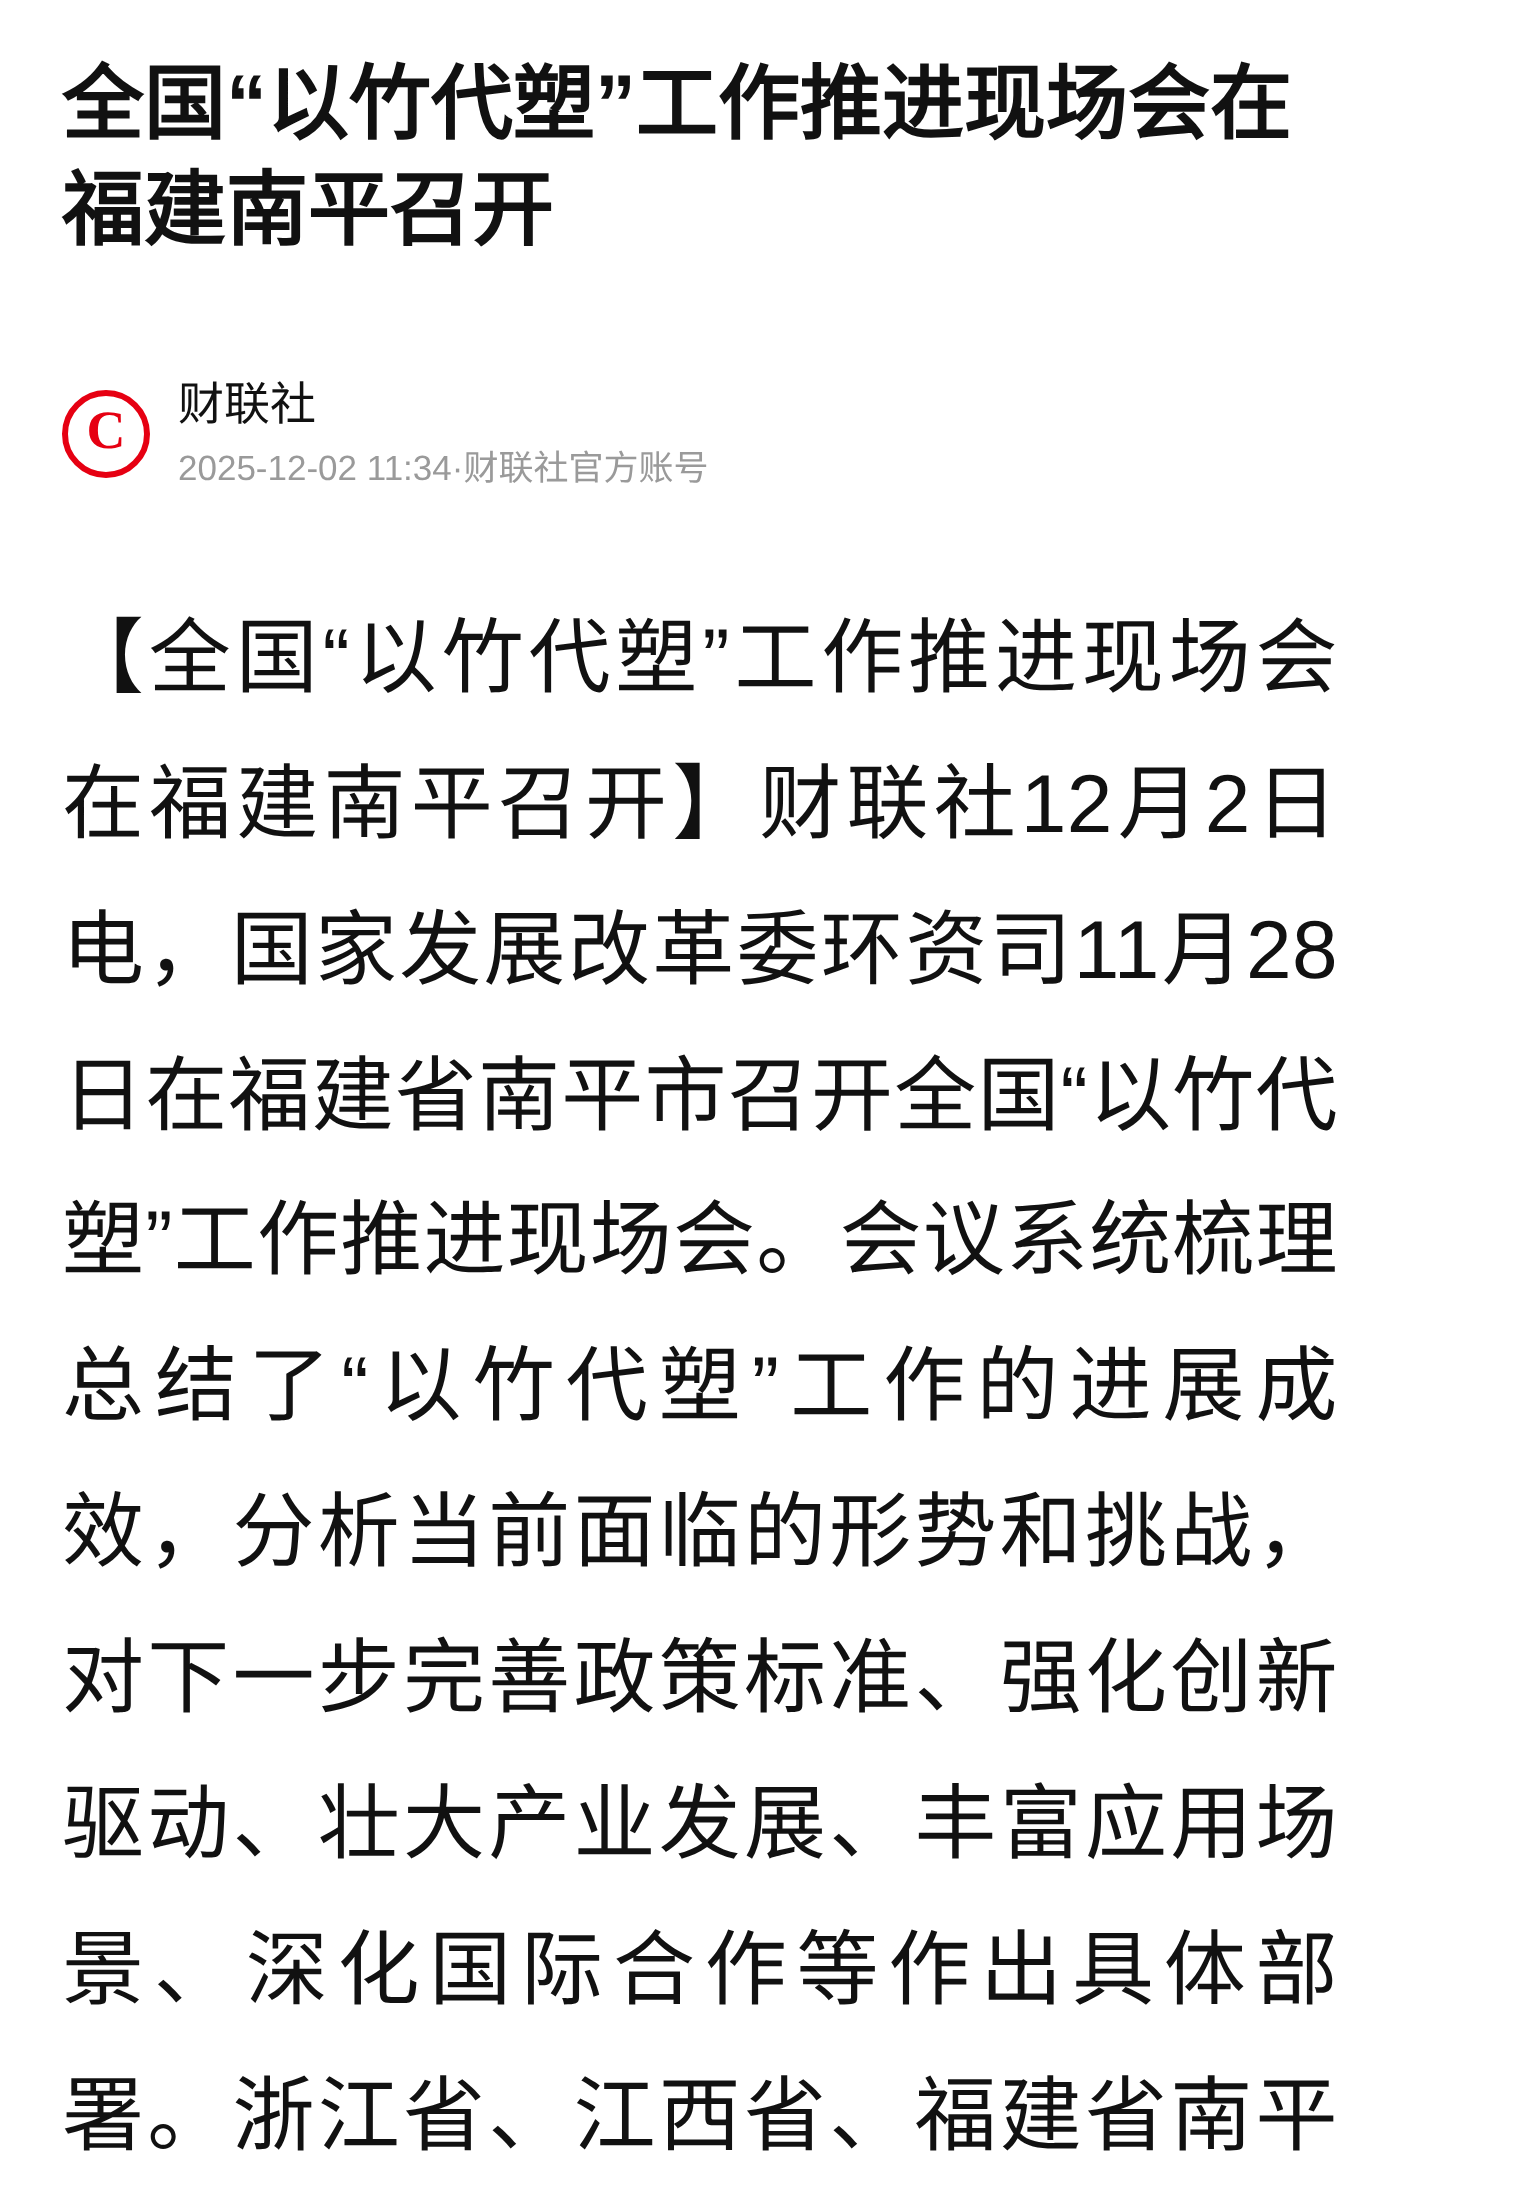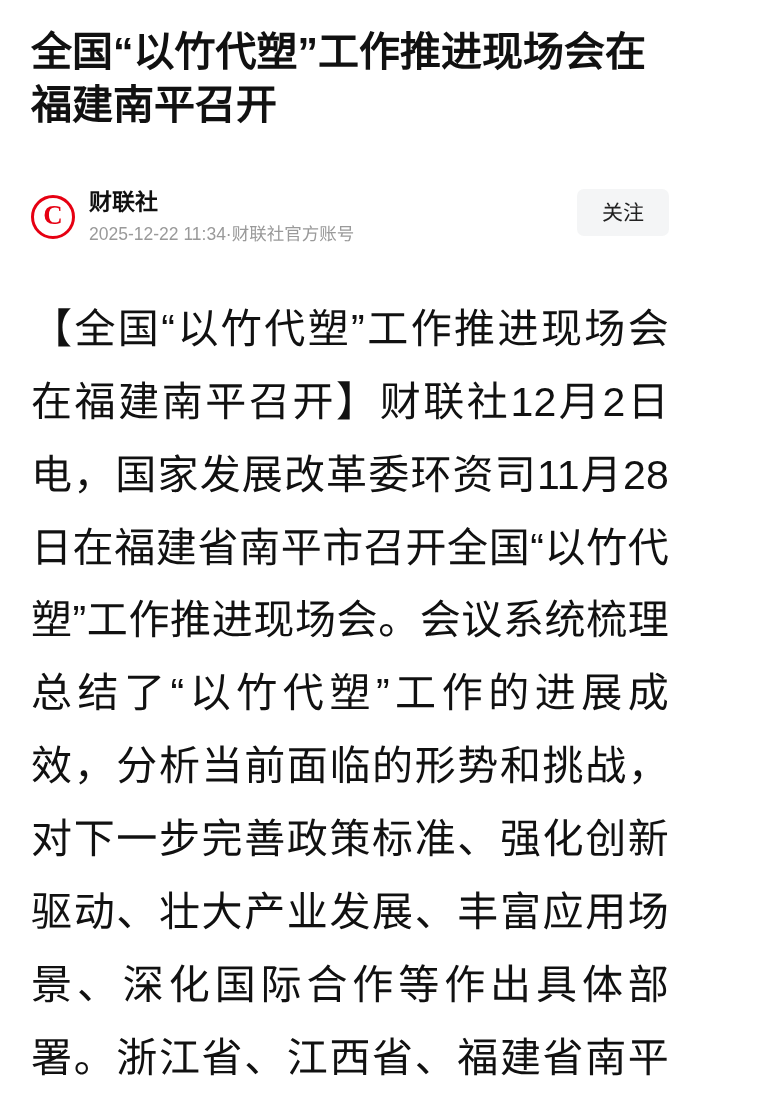--- a/index.html
+++ b/index.html
@@ -58,21 +58,21 @@
   }
   .author-text {
     display: flex;
     flex-direction: column;
     justify-content: center;
     flex: 1 1 auto;
     min-width: 0;
   }
   .author-name {
     font-size: 23px;
-    font-weight: 700;
+    font-weight: 400;
     color: #111111;
     line-height: 1.25;
   }
   .author-meta {
     font-size: 17.5px;
     color: #9a9a9a;
     margin-top: 7px;
     line-height: 1.25;
     white-space: nowrap;
   }
@@ -112,23 +112,22 @@
   <h1 class="article-title">全国“以竹代塑”工作推进现场会在福建南平召开</h1>
 
   <div class="author-row">
 
     <div class="avatar">
       <span class="avatar-glyph">C</span>
     </div>
 
     <div class="author-text">
       <div class="author-name">财联社</div>
-      <div class="author-meta">2025-12-22 11:34·财联社官方账号</div>
+      <div class="author-meta">2025-12-02 11:34·财联社官方账号</div>
     </div>
 
-    <button class="follow-btn">关注</button>
   </div>
 
   <div class="article-body">
     <p>【全国“以竹代塑”工作推进现场会在福建南平召开】财联社12月2日电，国家发展改革委环资司11月28日在福建省南平市召开全国“以竹代塑”工作推进现场会。会议系统梳理总结了“以竹代塑”工作的进展成效，分析当前面临的形势和挑战，对下一步完善政策标准、强化创新驱动、壮大产业发展、丰富应用场景、深化国际合作等作出具体部署。浙江省、江西省、福建省南平市、贵州省赤水市交流了本地区“以竹代塑”工作情况和经验做法。中国循环经济协会、国际竹藤中心有关专家作专题报告。与会同志实地调研了福建省南平市“以竹代塑”有关项目。</p>
   </div>
 
 </div>
 
 </body></html>

